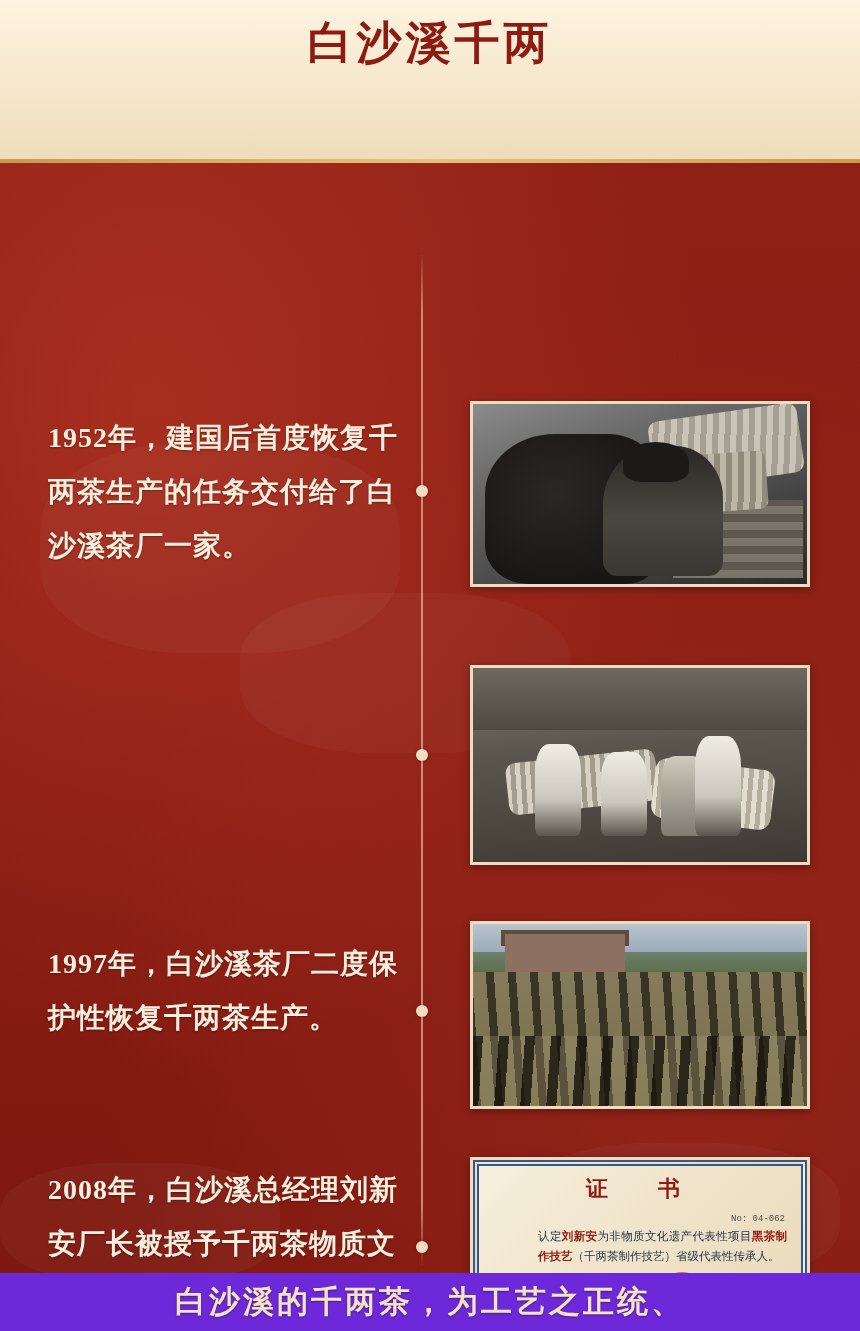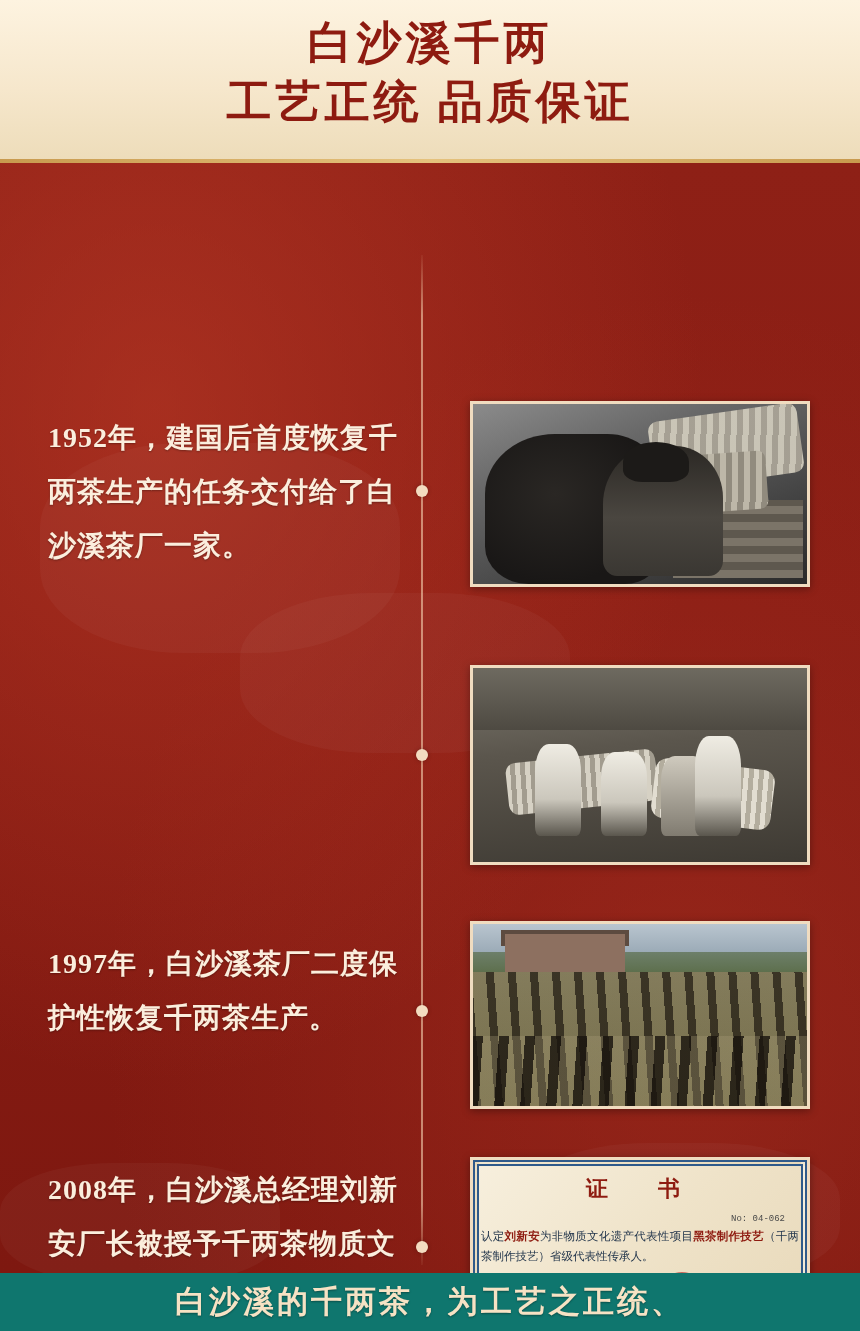--- a/index.html
+++ b/index.html
@@ -209,21 +209,21 @@
     background: repeating-linear-gradient(94deg, rgba(25,20,14,0.8) 0 10px, rgba(170,158,122,0.3) 10px 26px);
   }
 
   
   .p4 { top: 994px; height: 178px; background: #efe6d2; }
   .cert {
     position: absolute; inset: 0;
     background: linear-gradient(135deg,#f7efdd 0%, #efe3c9 50%, #e8d9ba 100%);
     border: 6px double #2f5a8a;
     box-sizing: border-box;
-    padding: 6px 2px;
+    padding: 6px 14px;
     color: #243a52;
   }
   .cert-title {
     text-align: center;
     font-family: "Liberation Serif", serif;
     font-weight: bold;
     font-size: 22px;
     letter-spacing: 14px;
     color: #8e1b10;
     margin-top: 2px;
@@ -232,55 +232,55 @@
     position: absolute; right: 16px; top: 48px;
     font-size: 9px; color: #4a4a4a; font-family: "Liberation Mono", monospace;
   }
   .cert-body {
     margin-top: 22px;
     font-family: "Liberation Serif", serif;
     font-size: 11.5px;
     line-height: 20px;
     color: #23364c;
     text-align: justify;
+    margin-left: 45px;
   }
   .cert-body .nm { color: #8e1b10; font-weight: bold; }
   .cert-seal {
     position: absolute; right: 96px; bottom: 8px;
     width: 42px; height: 42px; border-radius: 50%;
     border: 2px solid rgba(180,30,25,0.75);
     opacity: .8;
   }
 
   
   .footer {
     position: relative;
     width: 860px;
     height: 58px;
-    background: #0f766e;
+    background: #6d28d9;
     text-align: center;
   }
   .footer-text {
     font-family: "Liberation Serif", serif;
     font-weight: bold;
     font-size: 31px;
     letter-spacing: 3px;
     color: #f6e2c4;
     line-height: 58px;
     text-shadow: 0 1px 2px rgba(0,0,0,0.35);
   }
 </style>
 </head>
 <body>
 
 <div class="poster">
 
   <div class="header">
     <div class="title-line1">白沙溪千两</div>
-    <div class="title-line2">工艺正统  品质保证</div>
     <div class="header-rule"></div>
   </div>
 
   <div class="body-area">
     <div class="tex a"></div>
     <div class="tex b"></div>
     <div class="tex c"></div>
     <div class="tex d"></div>
 
     <div class="divider"></div>

